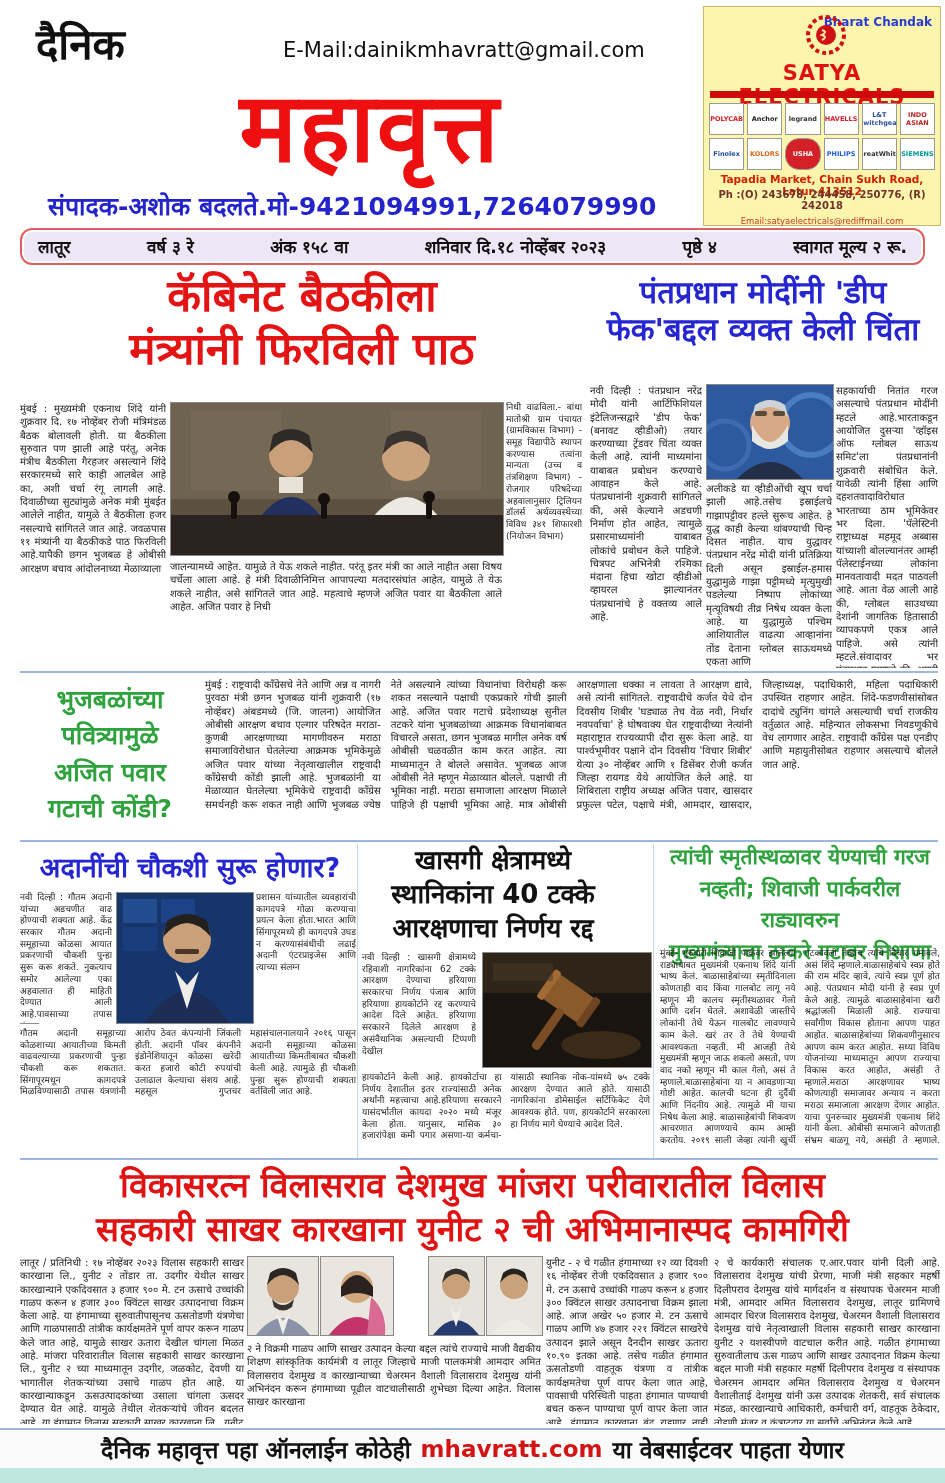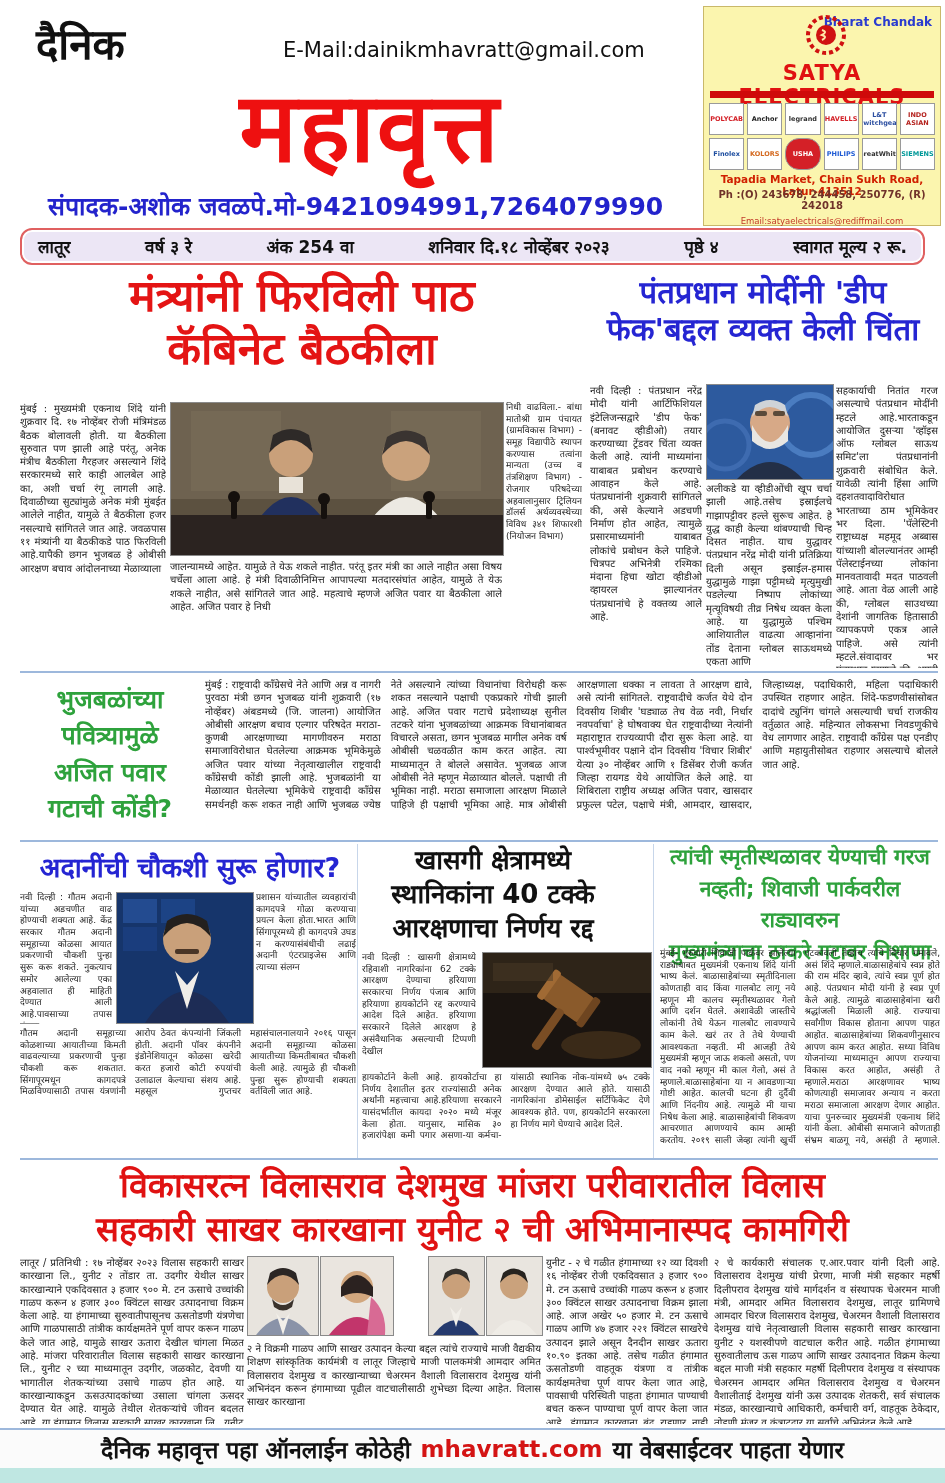--- a/index.html
+++ b/index.html
@@ -42,21 +42,21 @@
   .tealband{background:#bfe7e2;}
 </style>
 </head>
 <body>
 
 <div class="page">
 
   <div class="abs daily" style="left:36px;top:14px;">दैनिक</div>
   <div class="abs mast-email" style="left:283px;top:38px;">E-Mail:dainikmhavratt@gmail.com</div>
   <div class="abs paper-title" style="left:70px;top:58px;width:600px;">महावृत्त</div>
-  <div class="abs editor" style="left:48px;top:188px;">संपादक-अशोक जवळपे.मो-9421094991,7264079990</div>
+  <div class="abs editor" style="left:48px;top:188px;">संपादक-अशोक बदलते.मो-9421094991,7264079990</div>
 
   <div class="abs adbox" style="left:703px;top:6px;width:236px;height:218px;">
     <div class="abs ad-owner" style="right:8px;top:8px;">Bharat Chandak</div>
     <svg class="abs" style="left:98px;top:4px;" width="48" height="48" viewBox="0 0 48 48">
       <circle cx="24" cy="24" r="18" fill="none" stroke="#d01111" stroke-width="4" stroke-dasharray="4 3"></circle>
       <circle cx="24" cy="24" r="10" fill="#d01111"></circle>
       <path d="M20 19 q6 2 0 5 q6 2 0 5" stroke="#ffe9a8" stroke-width="2" fill="none"></path>
     </svg>
     <div class="abs ad-title" style="left:0;top:54px;width:100%;">SATYA ELECTRICALS</div>
     <div class="abs ad-bar" style="left:6px;right:6px;top:84px;"></div>
@@ -75,29 +75,29 @@
       <div class="brand-cell" style="color:#009999;">SIEMENS</div>
     </div>
     <div class="abs ad-addr" style="left:0;top:166px;width:100%;">Tapadia Market, Chain Sukh Road, Latur-413512</div>
     <div class="abs ad-ph" style="left:0;top:182px;width:100%;">Ph :(O) 243678, 244458, 250776, (R) 242018</div>
     <div class="abs ad-em" style="left:0;top:209px;width:100%;">Email:satyaelectricals@rediffmail.com</div>
   </div>
 
   <div class="abs datebar" style="left:20px;top:228px;width:869px;height:33px;border-radius:12px;">
     <span>लातूर</span>
     <span>वर्ष ३ रे</span>
-    <span>अंक 254 वा</span>
+    <span>अंक १५८ वा</span>
     <span>शनिवार दि.१८ नोव्हेंबर २०२३</span>
     <span>पृष्ठे ४</span>
     <span>स्वागत मूल्य २ रू.</span>
   </div>
 
   <div class="abs hl hl-red" style="left:22px;top:270px;width:560px;font-size:44px;line-height:1.2;">
+    <div>कॅबिनेट बैठकीला</div>
     <div>मंत्र्यांनी फिरविली पाठ</div>
-    <div>कॅबिनेट बैठकीला</div>
   </div>
   <div class="abs body" style="left:20px;top:402px;width:146px;height:266px;">मुंबई : मुख्यमंत्री एकनाथ शिंदे यांनी शुक्रवार दि. १७ नोव्हेंबर रोजी मंत्रिमंडळ बैठक बोलावली होती. या बैठकीला सुरुवात पण झाली आहे परंतू, अनेक मंत्रीच बैठकीला गैरहजर असल्याने शिंदे सरकारमध्ये सारे काही आलबेल आहे का, अशी चर्चा रंगू लागली आहे. दिवाळीच्या सुट्यांमुळे अनेक मंत्री मुंबईत आलेले नाहीत, यामुळे ते बैठकीला हजर नसल्याचे सांगितले जात आहे. जवळपास ११ मंत्र्यांनी या बैठकीकडे पाठ फिरविली आहे.यापैकी छगन भुजबळ हे ओबीसी आरक्षण बचाव आंदोलनाच्या मेळाव्याला</div>
   <div class="abs photo" style="left:170px;top:402px;width:332px;height:152px;">
     <svg width="332" height="152" viewBox="0 0 332 152">
       <rect width="332" height="152" fill="#5c5140"></rect>
       <rect x="0" y="0" width="332" height="96" fill="#6e6250"></rect>
       <rect x="20" y="8" width="90" height="80" fill="#7a6e58" opacity="0.6"></rect>
       <rect x="220" y="8" width="90" height="80" fill="#7a6e58" opacity="0.6"></rect>
       <circle cx="120" cy="52" r="22" fill="#c9a07a"></circle>
       <path d="M98 50 q22 -26 44 0 l-4 -18 q-18 -12 -36 0 z" fill="#2e2a28"></path>

